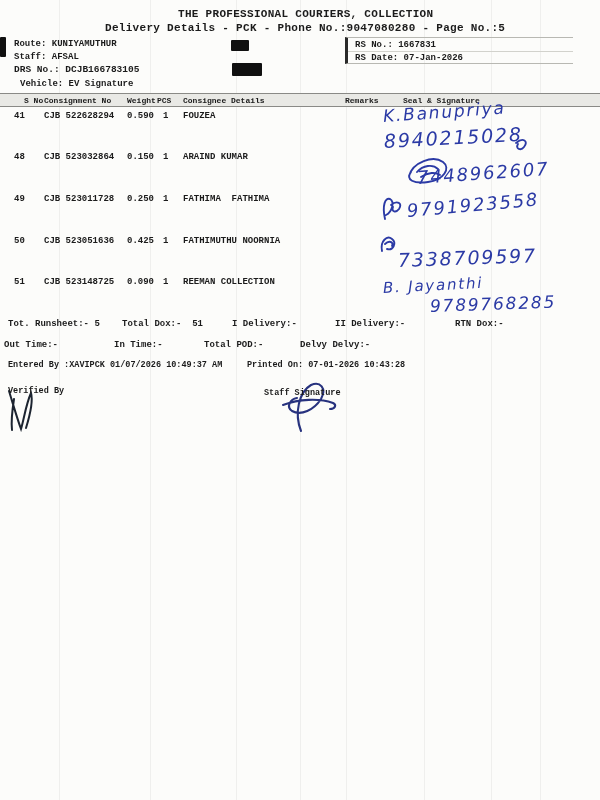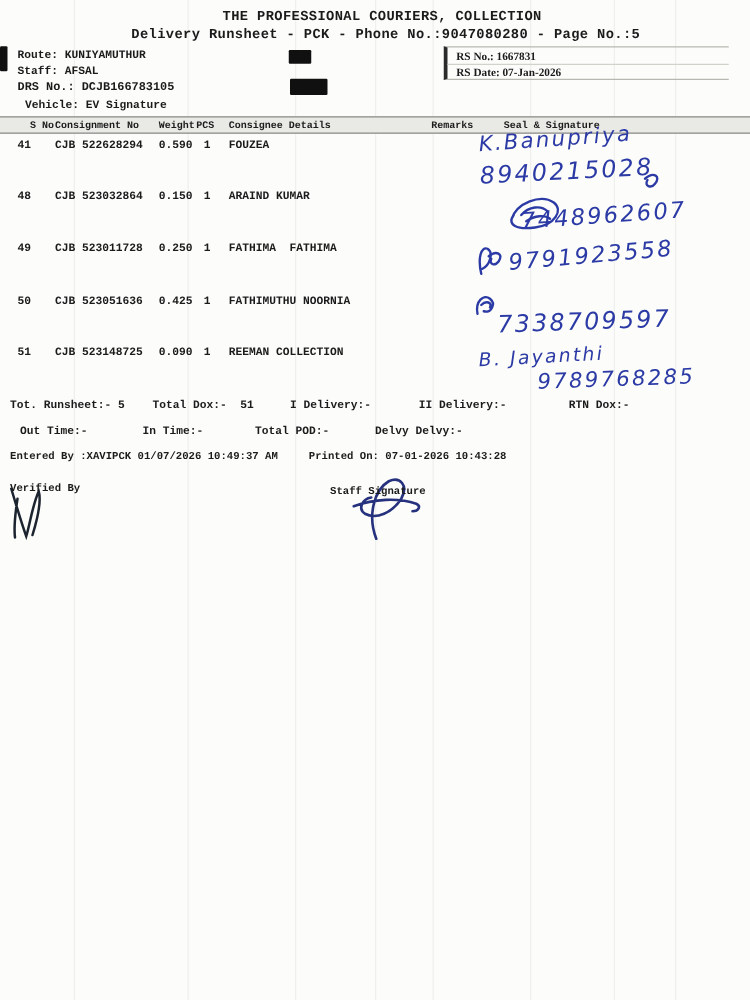--- a/index.html
+++ b/index.html
@@ -6,22 +6,22 @@
   .page{position:relative;width:600px;height:800px;margin:0 auto;background:#fcfcfa;
         overflow:hidden;font-family:"Liberation Mono",monospace;color:#1b1b1b;}
   .t{position:absolute;white-space:pre;font-weight:bold;line-height:1.15;}
   .fs11{font-size:11px;letter-spacing:.3px;}
   .fs95{font-size:9.5px;}
   .fs9{font-size:9px;}
   .fs85{font-size:8.5px;}
   .fs8{font-size:8px;}
   .thead{position:absolute;left:0;top:93px;width:600px;height:14px;background:#e9e9e5;
          border-top:1px solid #8a8a86;border-bottom:1px solid #8a8a86;box-sizing:border-box;}
-  .rsbox{position:absolute;left:355px;top:37px;width:228px;height:27px;box-sizing:border-box;
-         border-top:1px solid #b8b8b2;border-bottom:1px solid #b8b8b2;border-left:3px solid #2a2a2a;font-family:Liberation Serif, serif;}
+  .rsbox{position:absolute;left:345px;top:37px;width:228px;height:27px;box-sizing:border-box;
+         border-top:1px solid #b8b8b2;border-bottom:1px solid #b8b8b2;border-left:3px solid #2a2a2a;}
   .rsdiv{position:absolute;left:0;top:13px;width:100%;height:1px;background:#d2d2cc;}
   .hw{position:absolute;font-family:"DejaVu Sans",sans-serif;font-style:italic;color:#2b3aa5;
       white-space:pre;letter-spacing:1.8px;transform-origin:left center;font-weight:400;line-height:1;}
   .streak{position:absolute;top:0;width:1px;height:800px;background:rgba(70,70,70,.07);}
   .smudge{position:absolute;background:#101010;border-radius:1px;}
   .sigsvg{position:absolute;left:0;top:0;pointer-events:none;}
 </style>
 </head>
 <body>
 
@@ -30,21 +30,21 @@
   <div class="streak" style="left:59px"></div>
   <div class="streak" style="left:150px"></div>
   <div class="streak" style="left:236px"></div>
   <div class="streak" style="left:300px"></div>
   <div class="streak" style="left:346px"></div>
   <div class="streak" style="left:424px"></div>
   <div class="streak" style="left:491px"></div>
   <div class="streak" style="left:540px"></div>
 
   <div class="t fs11" style="left:178px;top:8px">THE PROFESSIONAL COURIERS, COLLECTION</div>
-  <div class="t fs11" style="left:105px;top:22px">Delivery Runsheet - PCK - Phone No.:9047080280 - Page No.:5</div>
+  <div class="t fs11" style="left:105px;top:22px">Delivery Details - PCK - Phone No.:9047080280 - Page No.:5</div>
 
   <div class="t fs9" style="left:14px;top:39px">Route: KUNIYAMUTHUR</div>
   <div class="t fs9" style="left:14px;top:52px">Staff: AFSAL</div>
   <div class="t fs95" style="left:14px;top:65px">DRS No.: DCJB166783105</div>
   <div class="t fs9" style="left:20px;top:79px">Vehicle: EV Signature</div>
 
   <div class="rsbox">
     <div class="rsdiv"></div>
     <div class="t fs9" style="left:7px;top:2px">RS No.: 1667831</div>
     <div class="t fs9" style="left:7px;top:15px">RS Date: 07-Jan-2026</div>
@@ -122,21 +122,21 @@
       <path d="M301,431 C294,413 299,392 311,385 C320,381 327,388 321,399 C314,410 301,416 292,411 C286,407 290,399 297,398 M283,405 C299,399 319,398 333,403 C337,405 335,409 330,409"></path>
     </g>
   </svg>
 
   <div class="t fs9" style="left:8px;top:319px">Tot. Runsheet:- 5</div>
   <div class="t fs9" style="left:122px;top:319px">Total Dox:-  51</div>
   <div class="t fs9" style="left:232px;top:319px">I Delivery:-</div>
   <div class="t fs9" style="left:335px;top:319px">II Delivery:-</div>
   <div class="t fs9" style="left:455px;top:319px">RTN Dox:-</div>
 
-  <div class="t fs9" style="left:16px;top:340px">Out Time:-</div>
+  <div class="t fs9" style="left:4px;top:340px">Out Time:-</div>
   <div class="t fs9" style="left:114px;top:340px">In Time:-</div>
   <div class="t fs9" style="left:204px;top:340px">Total POD:-</div>
   <div class="t fs9" style="left:300px;top:340px">Delvy Delvy:-</div>
 
   <div class="t fs85" style="left:8px;top:361px">Entered By :XAVIPCK 01/07/2026 10:49:37 AM</div>
   <div class="t fs85" style="left:247px;top:361px">Printed On: 07-01-2026 10:43:28</div>
 
   <div class="t fs85" style="left:8px;top:387px">Verified By</div>
   <div class="t fs85" style="left:264px;top:389px">Staff Signature</div>
 

